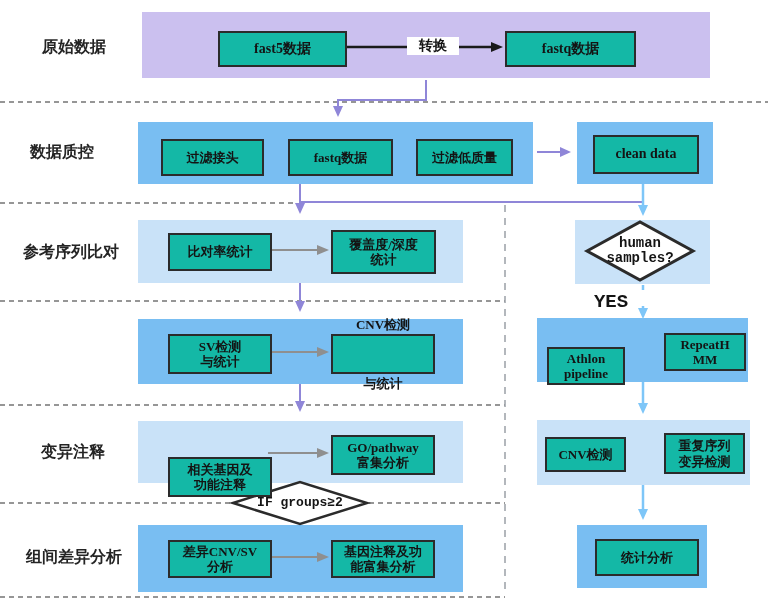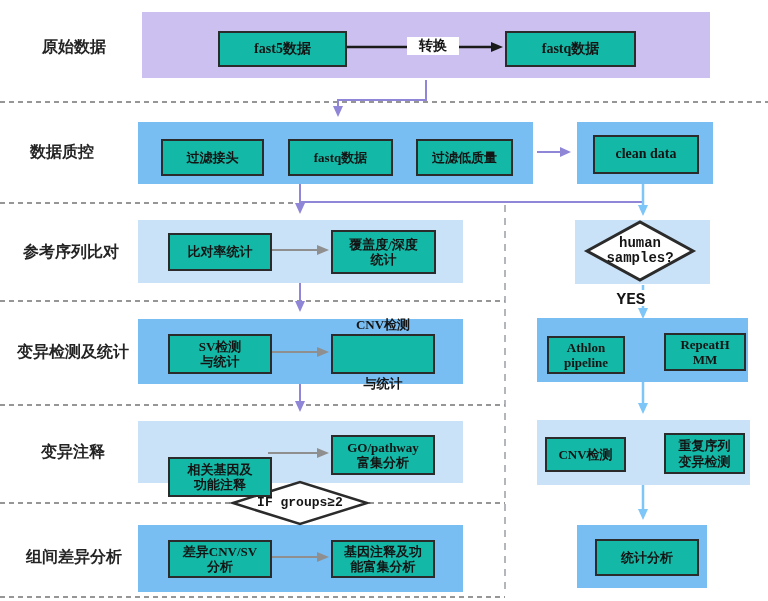--- a/index.html
+++ b/index.html
@@ -93,21 +93,20 @@
     <path class="c-gray" d="M268,453 H318" marker-end="url(#ah-gray)"></path>
     <path class="c-gray" d="M268,557 H318" marker-end="url(#ah-gray)"></path>
 
     <polygon class="diamond" stroke-width="3" points="587,251 640,222 693,251 640,280"></polygon>
     <polygon class="diamond" stroke-width="2.5" points="233,503 300,482 367,503 300,524"></polygon>
   </svg>
 
   <div class="rlabel" style="left:18px;top:37px;width:112px;">原始数据</div>
   <div class="rlabel" style="left:12px;top:142px;width:100px;">数据质控</div>
   <div class="rlabel" style="left:8px;top:242px;width:126px;">参考序列比对</div>
-  <div class="rlabel" style="left:6px;top:342px;width:134px;">变异检测及统计</div>
   <div class="rlabel" style="left:18px;top:442px;width:110px;">变异注释</div>
   <div class="rlabel" style="left:10px;top:547px;width:128px;">组间差异分析</div>
 
   <div class="node" style="left:218px;top:31px;width:125px;height:32px;font-size:14px;">
     <span>fast5数据</span>
   </div>
   <div class="node" style="left:505px;top:31px;width:127px;height:32px;font-size:14px;">
     <span>fastq数据</span>
   </div>
 
@@ -152,40 +151,40 @@
 
   <div class="node" style="left:168px;top:540px;width:100px;height:34px;">
     <span>差异CNV/SV</span>
     <span>分析</span>
   </div>
   <div class="node" style="left:331px;top:540px;width:100px;height:34px;">
     <span>基因注释及功</span>
     <span>能富集分析</span>
   </div>
 
-  <div class="node" style="left:547px;top:336px;width:74px;height:34px;">
+  <div class="node" style="left:547px;top:347px;width:74px;height:34px;">
     <span>Athlon</span>
     <span>pipeline</span>
   </div>
   <div class="node" style="left:664px;top:333px;width:78px;height:34px;">
     <span>RepeatH</span>
     <span>MM</span>
   </div>
   <div class="node" style="left:545px;top:437px;width:77px;height:31px;">
     <span>CNV检测</span>
   </div>
   <div class="node" style="left:664px;top:433px;width:77px;height:37px;">
     <span>重复序列</span>
     <span>变异检测</span>
   </div>
   <div class="node" style="left:595px;top:539px;width:100px;height:33px;">
     <span>统计分析</span>
   </div>
 
   <div class="freetext edge-label" style="left:407px;top:37px;width:48px;">转换</div>
-  <div class="freetext" style="left:606px;top:291px;width:50px;font-size:16px;">YES</div>
+  <div class="freetext" style="left:586px;top:291px;width:50px;font-size:19px;">YES</div>
   <div class="freetext" style="left:590px;top:236px;width:100px;font-size:14px;line-height:15px;">
     <div>human</div>
     <div>samples?</div>
   </div>
   <div class="freetext" style="left:240px;top:495px;width:120px;font-size:13px;">IF groups≥2</div>
 
 </div>
 
 </body></html>

